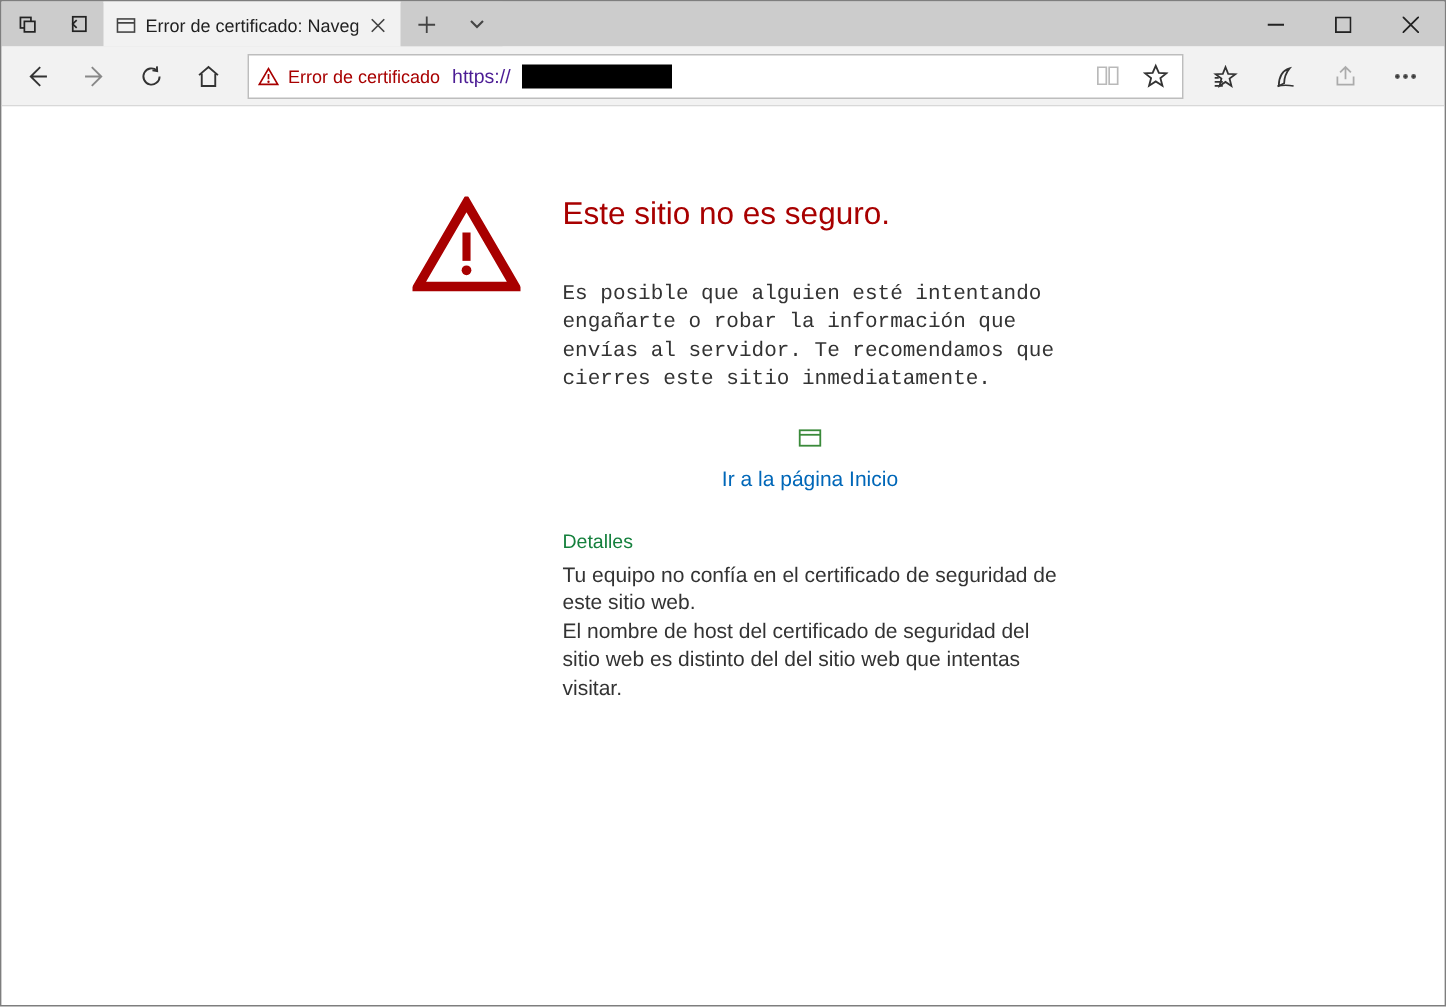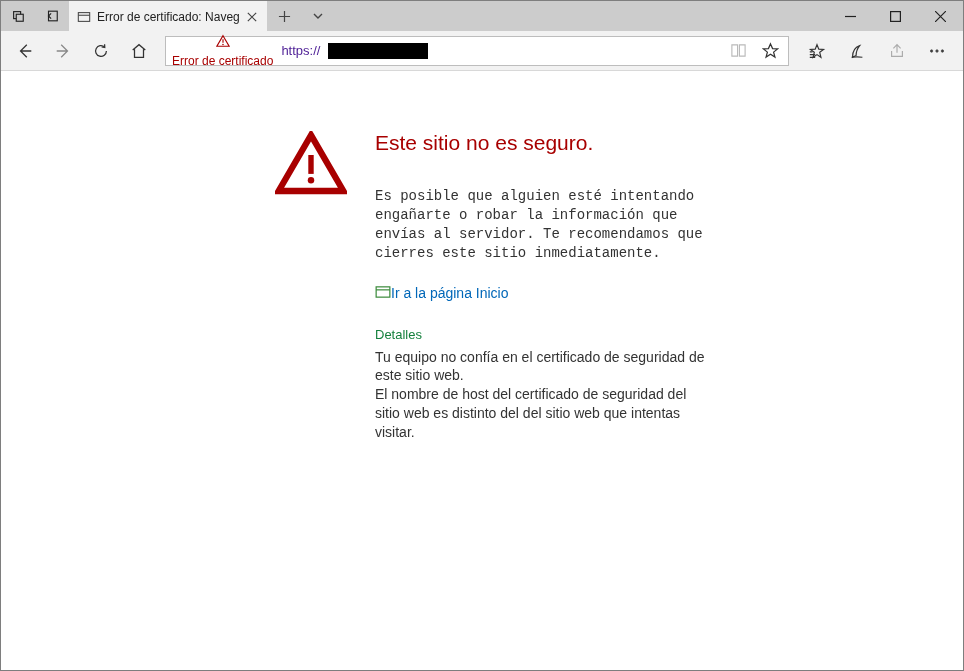--- a/index.html
+++ b/index.html
@@ -90,21 +90,21 @@
       flex: 1;
       height: 30px;
       background:#fff;
       border:1px solid #bdbdbd;
       display:flex;
       align-items:center;
       padding: 0 6px;
       gap: 8px;
       margin: 0 6px;
     }
-    .addr .warn { color: #a80000; display:flex; align-items:center; gap:6px; font-size:12px;flex-direction:column; }
+    .addr .warn { color: #a80000; display:flex; align-items:center; gap:6px; font-size:12px; }
     .addr .warn svg { width:14px; height:14px; }
     .addr .protocol { color:#4c1d95; font-size:13px; }
     .addr .redact { background:#000; width:100px; height:16px; }
     .addr-spacer { flex:1; }
     .addr-icon { width:24px; display:flex; justify-content:center; color:#666; }
     .addr-icon svg { width:17px; height:17px; }
     .right-icons { display:flex; }
     .right-icons .nav-btn { width: 40px; }
 
     .content {
@@ -121,21 +121,21 @@
     }
     .big-tri svg { width:72px; height:66px; }
     .err-body { max-width: 330px; font-size:14px; color:#333; }
     .err-title {
       color:#a80000;
       font-size:21px;
       font-weight:400;
       margin-bottom: 32px;
     }
     .err-para { margin-bottom: 22px; line-height: 1.35; font-family: Liberation Mono, monospace; }
-    .home-link { display:flex; align-items:center; margin-bottom: 26px; }
+    .home-link { display:flex; align-items:center; gap:10px; margin-bottom: 26px; flex-direction: column; }
     .home-link a { color:#0067b8; text-decoration:none; font-size:14px; }
     .home-ico svg { width:16px; height:12px; }
     .details-h { color:#15803d; font-size:13px; margin-bottom:6px; }
     .details-p { line-height:1.35; margin-bottom:6px; }
     .errcode { font-family: Consolas, monospace; color:#888; font-size:13px; line-height:1.4; margin-bottom:18px; white-space: pre-line; }
     .proceed { font-size:13px; }
     .proceed .red { color:#a80000; }
     .proceed .gray { color:#888; }
   </style>
 </head>

